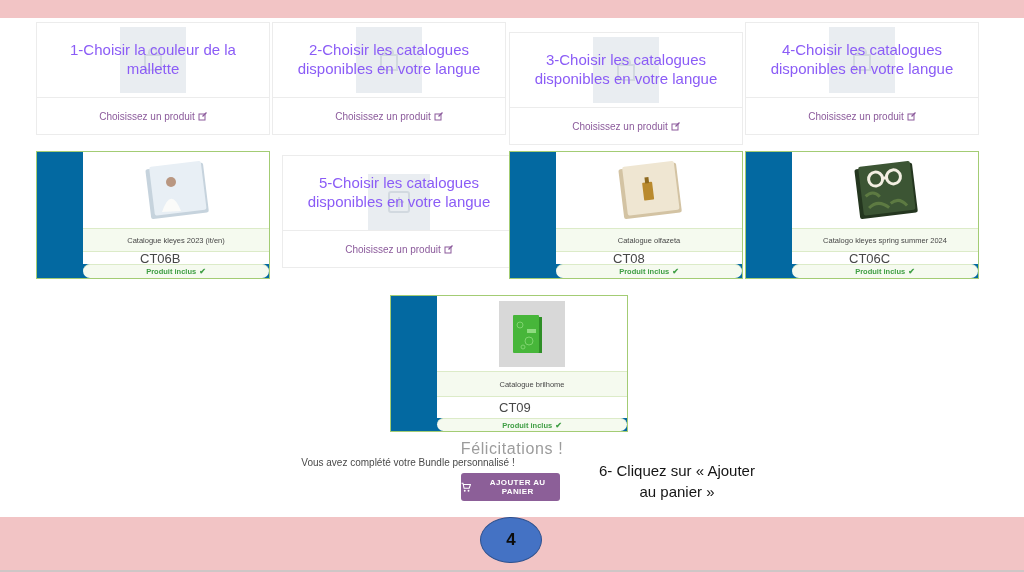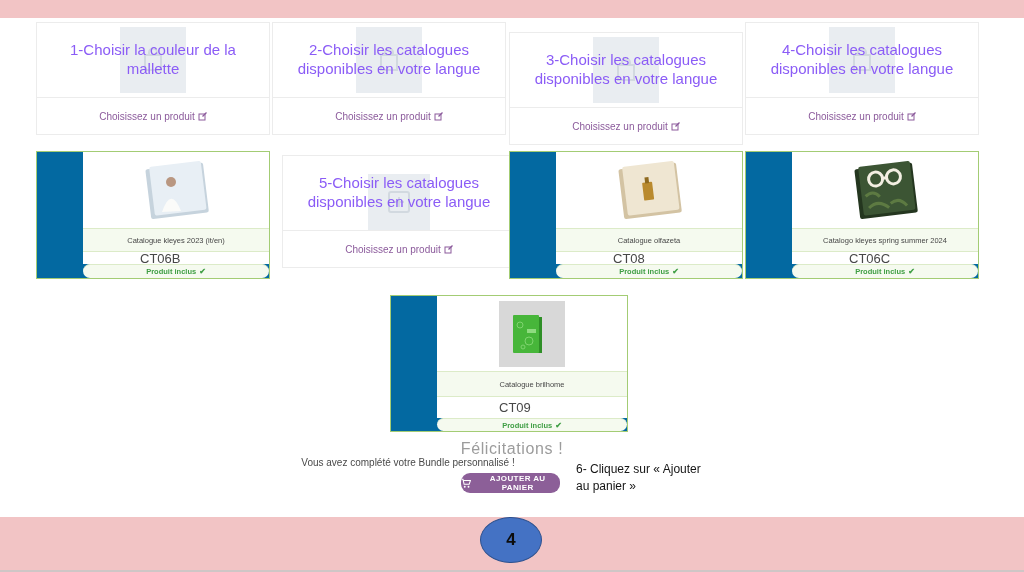--- a/index.html
+++ b/index.html
@@ -45,30 +45,30 @@
   .prod-card.big .prod-name { height:26px; }
   .prod-card.big .prod-sku { height:21px; padding-left:62px; }
   .prod-card.big .prod-incl { height:13px; }
 
   
   .felicitations { position:absolute; top:440px; left:0; width:1024px; text-align:center;
     font-size:16px; color:#9c9c9c; letter-spacing:0.6px; }
   .congrats-sub { position:absolute; top:457px; left:0; width:816px; text-align:center;
     font-size:10px; color:#4a4a4a; }
   .add-btn {
-    position:absolute; top:473px; left:461px; width:99px; height:20px;
-    background:#8c5f98; border:none; border-radius:9px; cursor:pointer;
+    position:absolute; top:473px; left:461px; width:99px; height:28px;
+    background:#8c5f98; border:none; border-radius:3px; cursor:pointer;
     display:flex; align-items:center; justify-content:center; gap:4px;
     color:#fff; font-size:8px; font-weight:bold; letter-spacing:0.4px;
     font-family:"Liberation Sans", sans-serif;
   }
 
   .step6 {
-    position:absolute; top:461px; left:576px; width:202px; 
-    font-size:12px; line-height:1.38; color:#151515;
+    position:absolute; top:461px; left:576px; width:202px; text-align:center;
+    font-size:15px; line-height:1.38; color:#151515;
   }
 
   
   .page-ellipse {
     position:absolute; left:480px; top:517px; width:62px; height:46px;
     background:#4472c4; border:1.5px solid #2e528f; border-radius:50%;
     display:flex; align-items:center; justify-content:center;
     font-size:17px; font-weight:bold; color:#0c0c0c;
   }
 </style>

